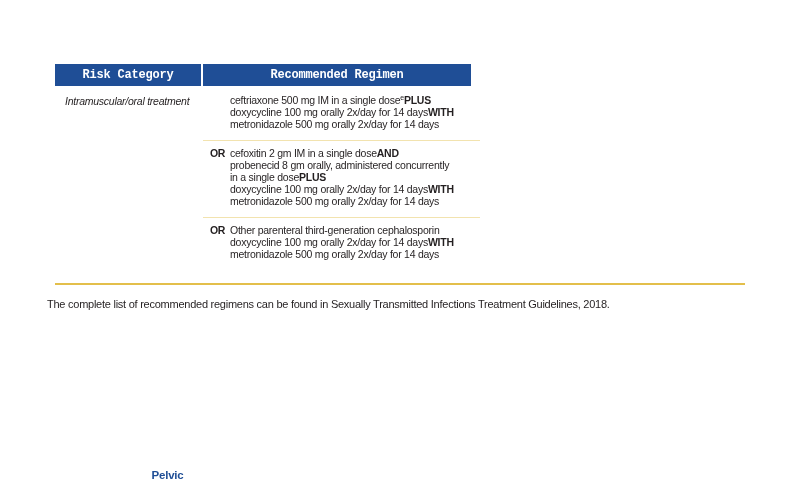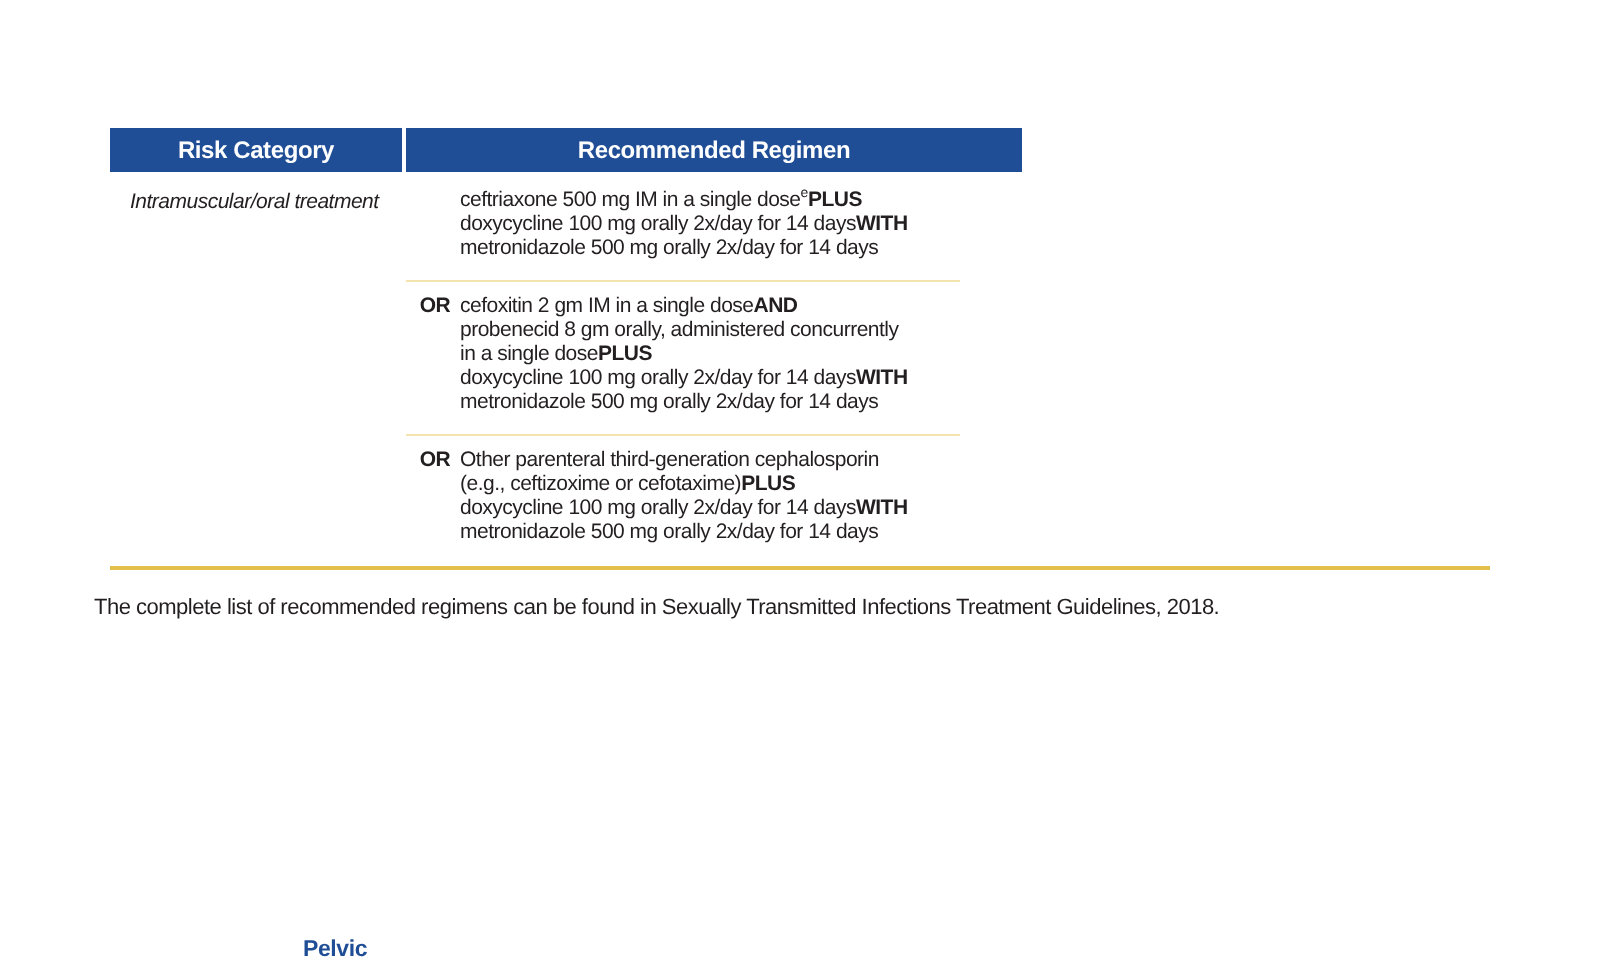--- a/index.html
+++ b/index.html
@@ -6,27 +6,28 @@
   body{
     width:800px;height:480px;position:relative;background:#ffffff;
     font-family:"Liberation Sans", sans-serif;color:#231F20;overflow:hidden;
   }
   .abs{position:absolute;}
 
   
   .thead{
     left:55px;top:64px;width:690px;height:22px;
     display:flex;
+    font-family:Liberation Mono, monospace;
   }
   .th{
     background:#1F4E96;color:#ffffff;font-weight:bold;font-size:12px;
     line-height:22px;text-align:center;letter-spacing:-0.2px;
   }
   .th1{width:146px;}
-  .th2{width:308px;}
+  .th2{width:268px;}
   .th3{flex:1;}
   .th-gap{width:2px;background:#ffffff;}
 
   
   .risk-cat{
     left:65px;top:95px;font-size:10.5px;letter-spacing:-0.25px;font-style:italic;
   }
   .regimens{
     left:203px;top:94px;width:284px;
   }
@@ -95,21 +96,20 @@
       <div class="line"><span>metronidazole 500 mg orally 2x/day for 14 days</span><span class="conj"></span></div>
     </div>
   </div>
 
   <div class="sep"></div>
 
   <div class="block">
     <div class="or">OR</div>
     <div class="lines">
       <div class="line"><span>Other parenteral third-generation cephalosporin</span><span class="conj"></span></div>
-      <div class="line"><span>(e.g., ceftizoxime or cefotaxime)</span><span class="conj">PLUS</span></div>
       <div class="line"><span>doxycycline 100 mg orally 2x/day for 14 days</span><span class="conj">WITH</span></div>
       <div class="line"><span>metronidazole 500 mg orally 2x/day for 14 days</span><span class="conj"></span></div>
     </div>
   </div>
 
 </div>
 
 <div class="abs alt-cell"></div>
 
 <div class="abs gold-rule"></div>

